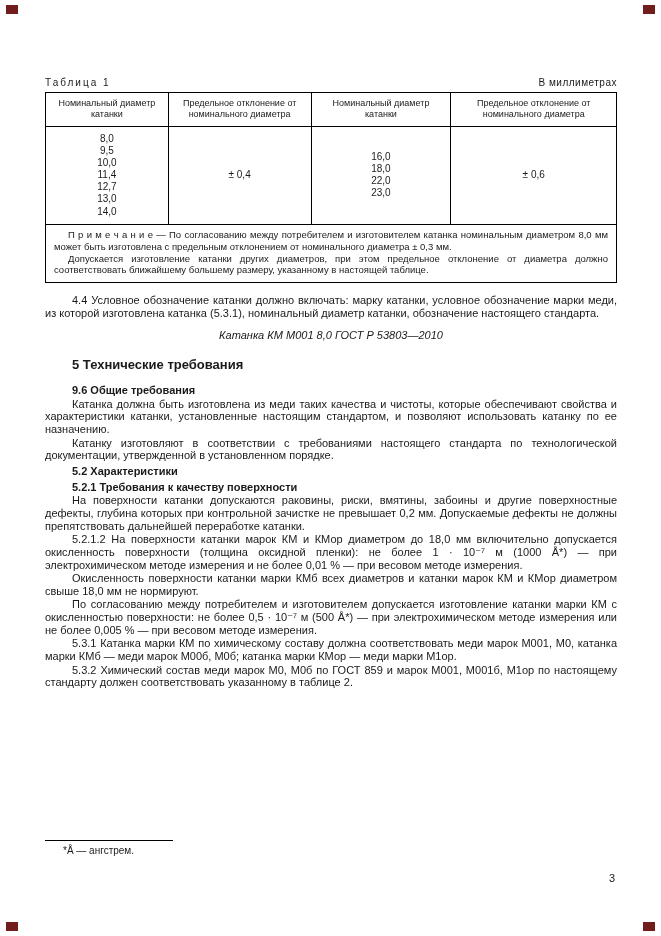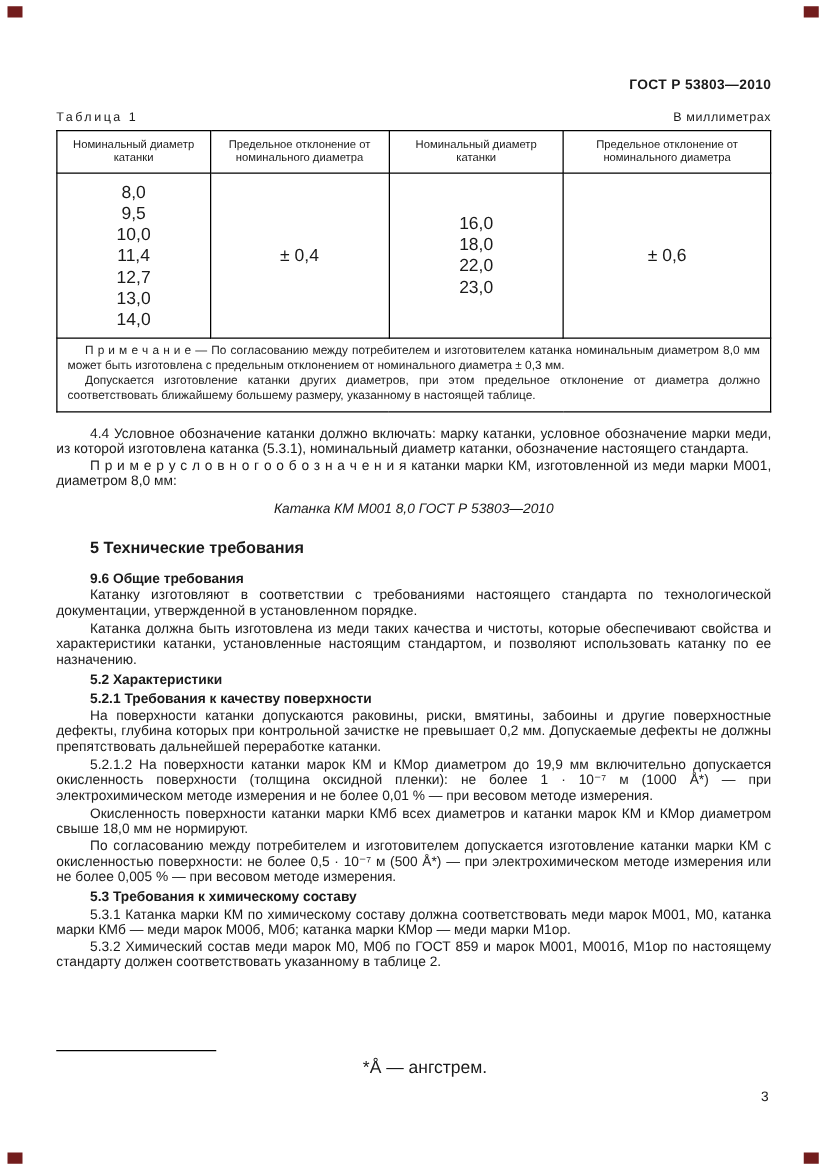--- a/index.html
+++ b/index.html
@@ -60,21 +60,21 @@
   }
   table.std-table th {
     font-weight: normal;
     font-size: 9px;
     line-height: 1.25;
     text-align: center;
     vertical-align: middle;
     padding: 5px 10px;
   }
   table.std-table td.value-cell {
-    font-size: 14px;
+    font-size: 10px;
     line-height: 1.22;
     text-align: center;
     vertical-align: middle;
     padding: 6px 4px;
     white-space: pre-line;
   }
   .col-1 { width: 21.5%; }
   .col-2 { width: 25%; }
   .col-3 { width: 24.5%; }
   .col-4 { width: 29%; }
@@ -117,22 +117,21 @@
     text-indent: 0;
     text-align: center;
     font-style: italic;
   }
 
   .footnote {
     position: absolute;
     left: 45px;
     top: 840px;
     width: 572px;
-    font-size: 14px;
-    text-align: center;
+    font-size: 10px;
   }
   .footnote-rule {
     width: 128px;
     border-top: 1px solid #000;
     margin-bottom: 4px;
   }
   .footnote-text {
     margin: 0;
     text-indent: 18px;
   }
@@ -149,21 +148,20 @@
 
 <div class="page">
 
   <div class="corner-mark corner-tl"></div>
   <div class="corner-mark corner-tr"></div>
   <div class="corner-mark corner-bl"></div>
   <div class="corner-mark corner-br"></div>
 
   <div class="content">
 
-    <div class="doc-header">ГОСТ Р 53803—2010</div>
 
     <div class="table-caption-row">
       <span class="table-caption">Таблица 1</span>
       <span class="units-label">В миллиметрах</span>
     </div>
 
     <table class="std-table">
       <colgroup>
         <col class="col-1">
           <col class="col-2">
@@ -198,37 +196,35 @@
           <td class="note-cell" colspan="4">
             <p class="note-p">П р и м е ч а н и е — По согласованию между потребителем и изготовителем катанка номинальным диаметром 8,0 мм может быть изготовлена с предельным отклонением от номинального диаметра ± 0,3 мм.</p>
             <p class="note-p">Допускается изготовление катанки других диаметров, при этом предельное отклонение от диаметра должно соответствовать ближайшему большему размеру, указанному в настоящей таблице.</p>
           </td>
         </tr>
       </tbody>
     </table>
 
     <div class="body-text">
       <p class="para">4.4 Условное обозначение катанки должно включать: марку катанки, условное обозначение марки меди, из которой изготовлена катанка (5.3.1), номинальный диаметр катанки, обозначение настоящего стандарта.</p>
-      <p class="para">П р и м е р  у с л о в н о г о  о б о з н а ч е н и я катанки марки КМ, изготовленной из меди марки М001, диаметром 8,0 мм:</p>
       <p class="para example-line">Катанка КМ М001 8,0 ГОСТ Р 53803—2010</p>
 
       <p class="section-head">5 Технические требования</p>
 
       <p class="subhead">9.6 Общие требования</p>
+      <p class="para">Катанка должна быть изготовлена из меди таких качества и чистоты, которые обеспечивают свойства и характеристики катанки, установленные настоящим стандартом, и позволяют использовать катанку по ее назначению.</p>
       <p class="para">Катанку изготовляют в соответствии с требованиями настоящего стандарта по технологической документации, утвержденной в установленном порядке.</p>
-      <p class="para">Катанка должна быть изготовлена из меди таких качества и чистоты, которые обеспечивают свойства и характеристики катанки, установленные настоящим стандартом, и позволяют использовать катанку по ее назначению.</p>
 
       <p class="subhead">5.2 Характеристики</p>
       <p class="subhead">5.2.1 Требования к качеству поверхности</p>
       <p class="para">На поверхности катанки допускаются раковины, риски, вмятины, забоины и другие поверхностные дефекты, глубина которых при контрольной зачистке не превышает 0,2 мм. Допускаемые дефекты не должны препятствовать дальнейшей переработке катанки.</p>
-      <p class="para">5.2.1.2 На поверхности катанки марок КМ и КМор диаметром до 19,9 мм включительно допускается окисленность поверхности (толщина оксидной пленки): не более 1 · 10⁻⁷ м (1000 Å*) — при электрохимическом методе измерения и не более 0,01 % — при весовом методе измерения.</p>
+      <p class="para">5.2.1.2 На поверхности катанки марок КМ и КМор диаметром до 18,0 мм включительно допускается окисленность поверхности (толщина оксидной пленки): не более 1 · 10⁻⁷ м (1000 Å*) — при электрохимическом методе измерения и не более 0,01 % — при весовом методе измерения.</p>
       <p class="para">Окисленность поверхности катанки марки КМб всех диаметров и катанки марок КМ и КМор диаметром свыше 18,0 мм не нормируют.</p>
       <p class="para">По согласованию между потребителем и изготовителем допускается изготовление катанки марки КМ с окисленностью поверхности: не более 0,5 · 10⁻⁷ м (500 Å*) — при электрохимическом методе измерения или не более 0,005 % — при весовом методе измерения.</p>
 
-      <p class="subhead">5.3 Требования к химическому составу</p>
       <p class="para">5.3.1 Катанка марки КМ по химическому составу должна соответствовать меди марок М001, М0, катанка марки КМб — меди марок М00б, М0б; катанка марки КМор — меди марки М1ор.</p>
       <p class="para">5.3.2 Химический состав меди марок М0, М0б по ГОСТ 859 и марок М001, М001б, М1ор по настоящему стандарту должен соответствовать указанному в таблице 2.</p>
     </div>
 
   </div>
 
   <div class="footnote">
     <div class="footnote-rule"></div>
     <p class="footnote-text">*Å  — ангстрем.</p>
   </div>

